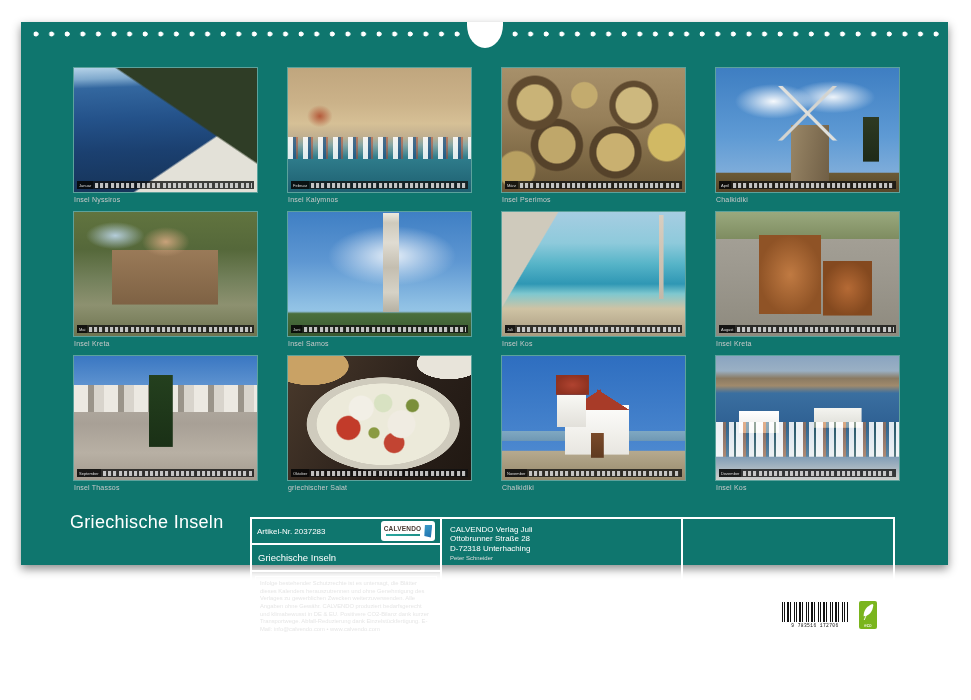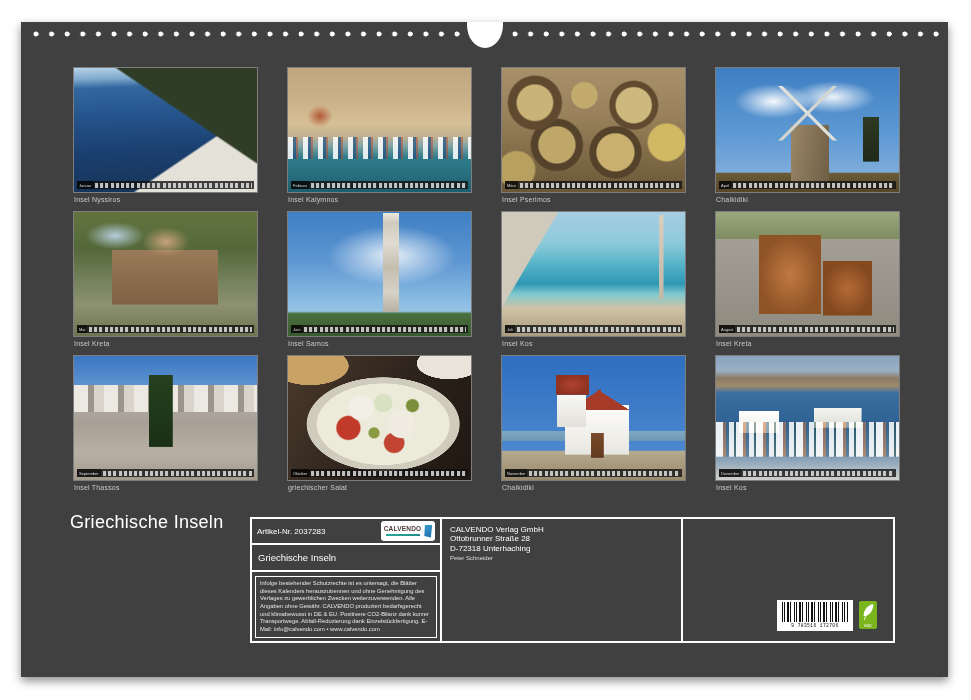--- a/index.html
+++ b/index.html
@@ -1,18 +1,18 @@
 <!DOCTYPE html>
 <html><head>
 <meta charset="utf-8">
 <style>
   html,body{margin:0;padding:0;}
   body{width:971px;height:700px;background:#ffffff;font-family:"Liberation Sans",sans-serif;position:relative;overflow:hidden;}
   .stage{position:absolute;inset:0;background:#fff;}
-  .page{position:absolute;left:21px;top:22px;width:927px;height:655px;background:#404040;box-shadow:0 4px 9px rgba(0,0,0,.45);}
+  .page{position:absolute;left:21px;top:22px;width:927px;height:543px;background:#0f766e;box-shadow:0 4px 9px rgba(0,0,0,.45);}
   
   .holes{position:absolute;top:6px;height:12px;background-image:radial-gradient(circle 2.4px at 7px 6px,#fff 2.2px,rgba(255,255,255,0) 2.8px);background-size:15.6px 12px;background-repeat:repeat-x;}
   .holes.left{left:8px;width:438px;}
   .holes.right{left:487px;width:432px;}
   .notch{position:absolute;top:0;left:446px;width:36px;height:26px;background:#fff;border-bottom-left-radius:50% 88%;border-bottom-right-radius:50% 88%;}
   
   .grid{position:absolute;left:53px;top:46px;display:grid;grid-template-columns:repeat(4,183px);column-gap:31px;row-gap:9px;}
   .tile{width:183px;}
   .photo{position:relative;width:183px;height:124px;box-shadow:0 0 0 1px rgba(255,255,255,.32);overflow:hidden;}
   .caption{margin-top:4px;font-size:7px;color:#c9c9c9;letter-spacing:.2px;}
@@ -273,21 +273,21 @@
         </div>
         <div class="sec2">
           <span>Griechische Inseln</span>
         </div>
         <div class="legalbox">Infolge bestehender Schutzrechte ist es untersagt, die Blätter dieses Kalenders herauszutrennen und ohne Genehmigung des Verlages zu gewerblichen Zwecken weiterzuverwenden. Alle Angaben ohne Gewähr. CALVENDO produziert bedarfsgerecht und klimabewusst in DE &amp; EU. Positivere CO2-Bilanz dank kurzer Transportwege. Abfall-Reduzierung dank Einzelstückfertigung. E-Mail: info@calvendo.com • www.calvendo.com</div>
       </div>
 
       <div class="col2">
         <div class="isbn-row">
           <span class="publisher">
-            <div>CALVENDO Verlag GmbH</div>
+            <div>CALVENDO Verlag Juli</div>
             <div>Ottobrunner Straße 28</div>
             <div>D-72318 Unterhaching</div>
           </span>
         </div>
         <div class="author">Peter Schneider</div>
       </div>
 
       <div class="col3">
         <div class="barcode">
           <div class="bars"></div>

